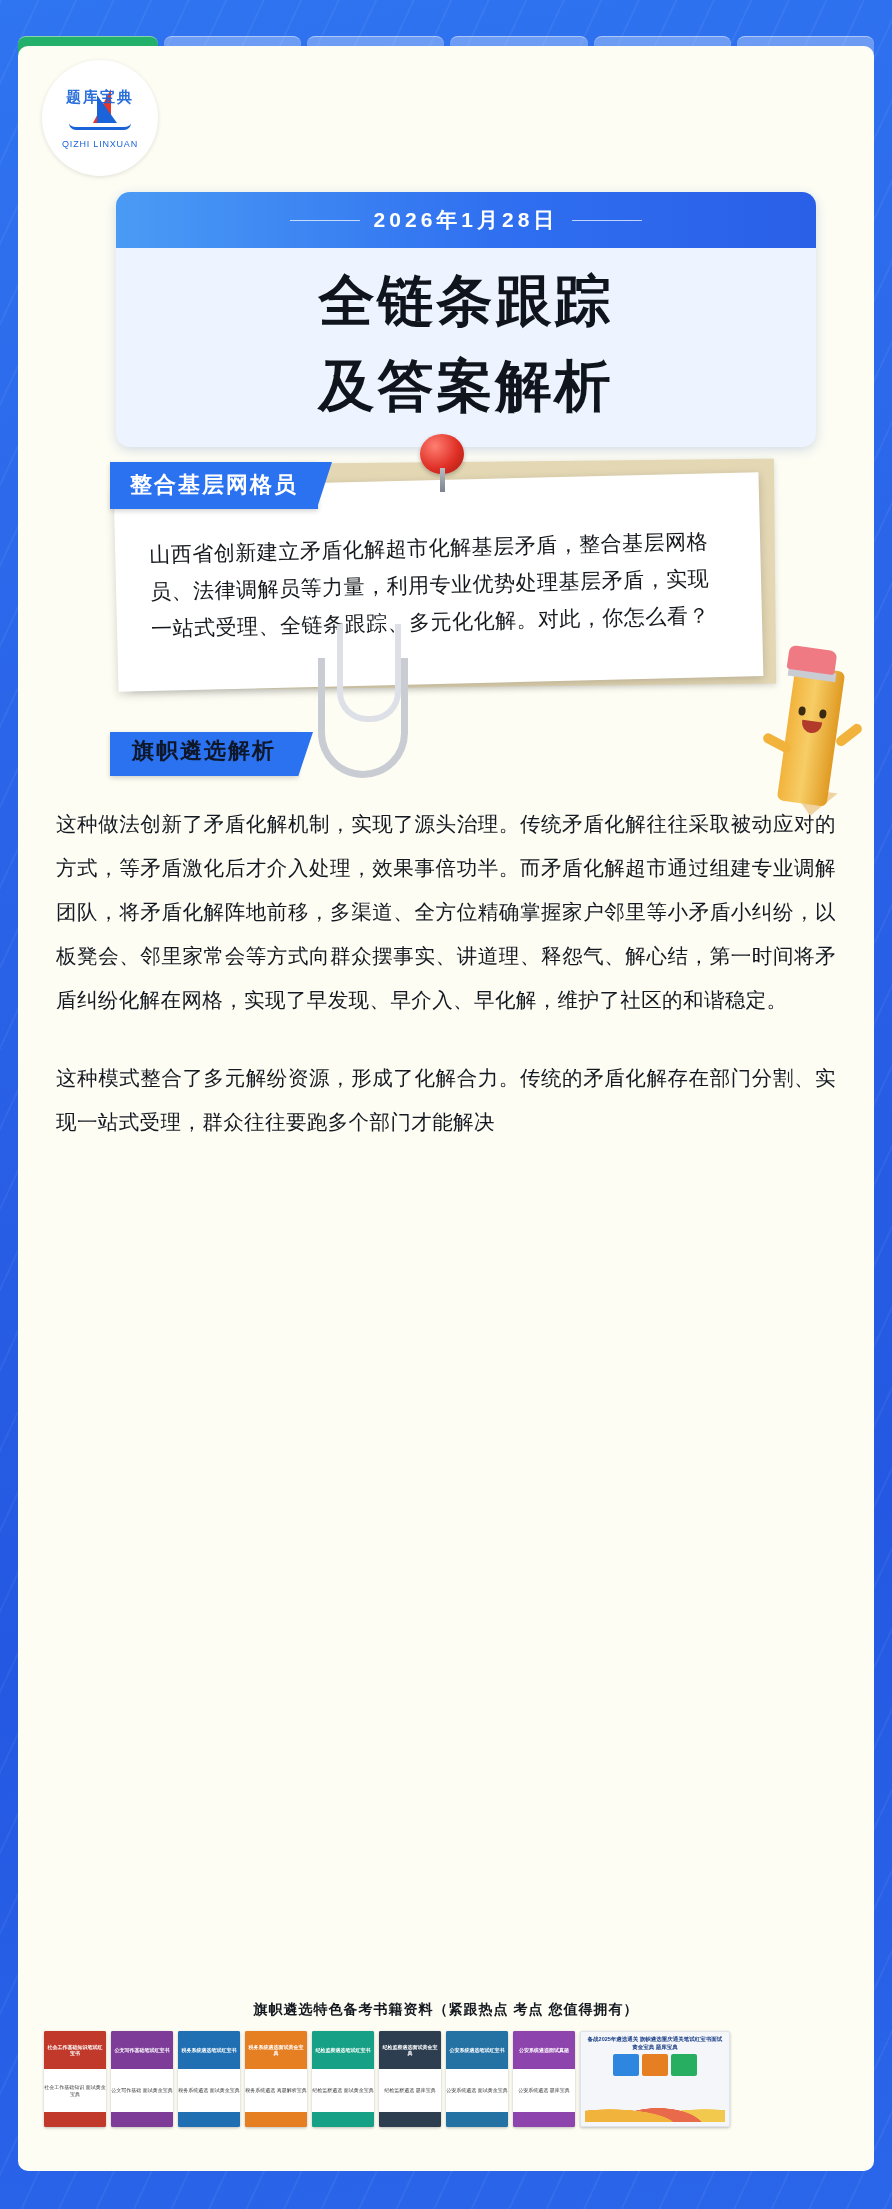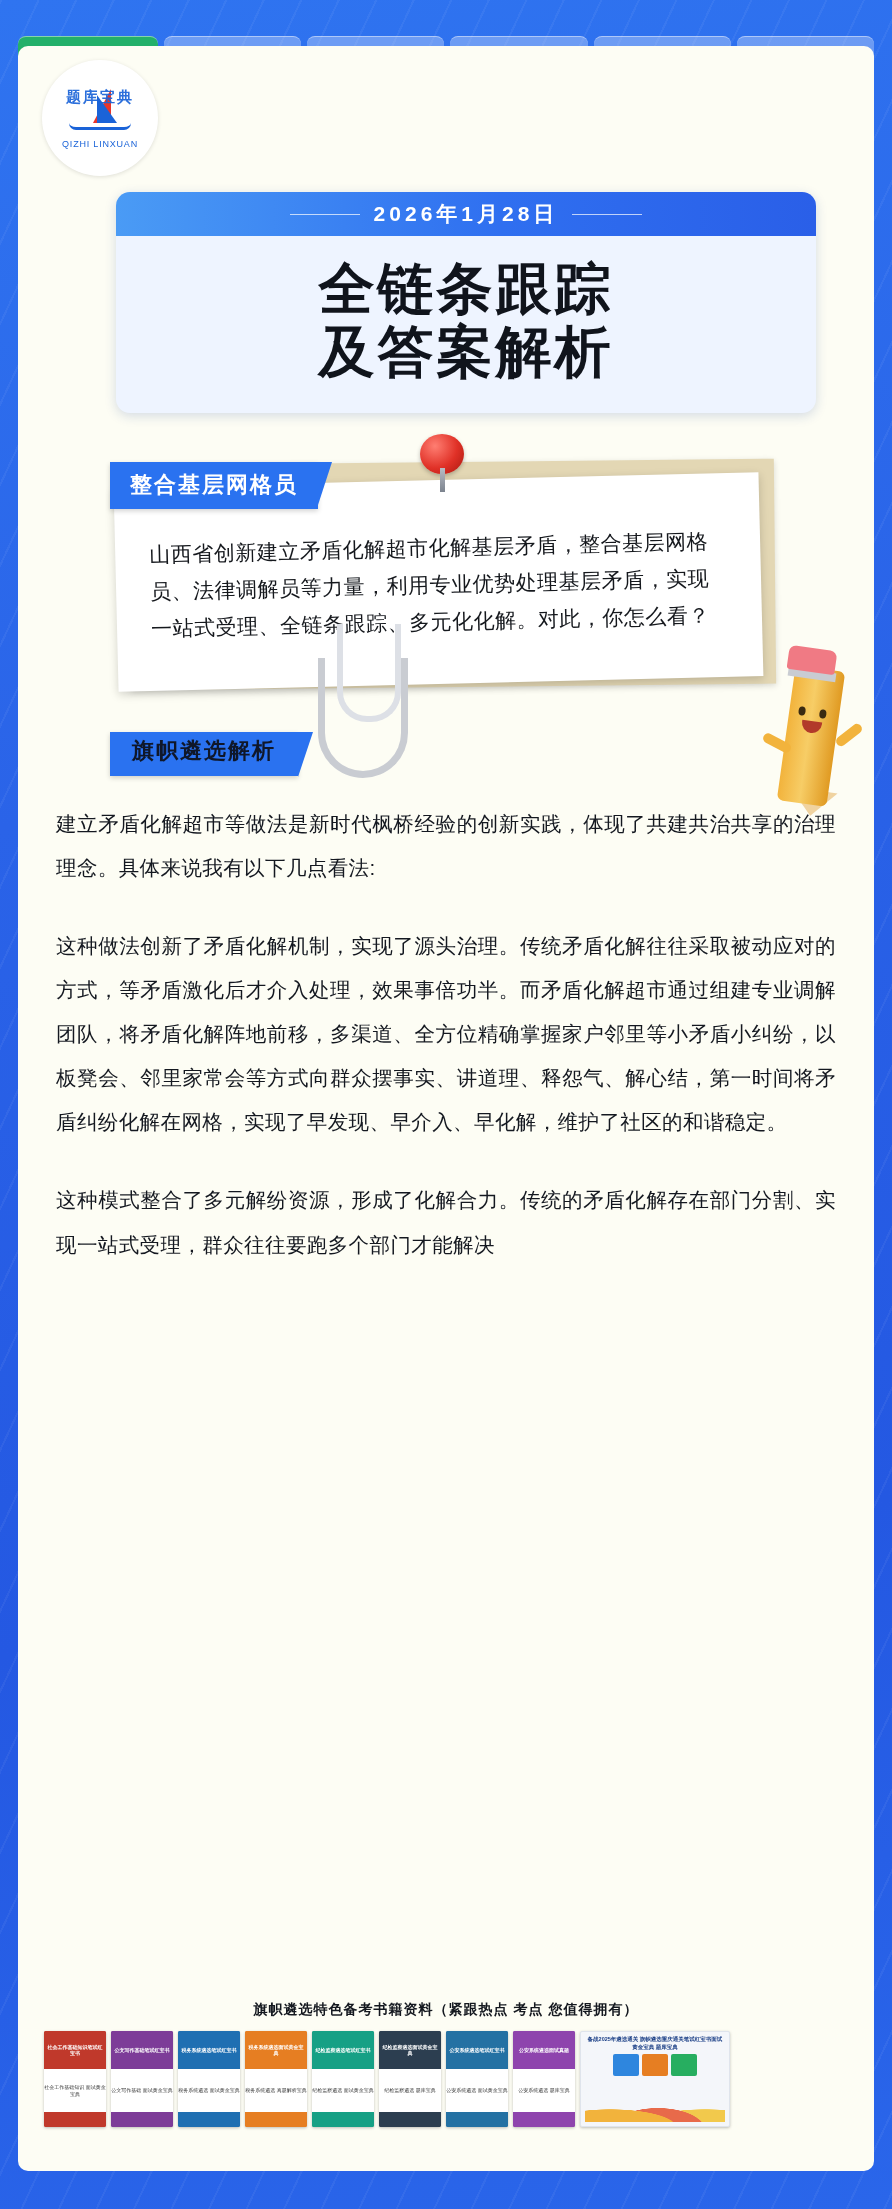--- a/index.html
+++ b/index.html
@@ -126,21 +126,21 @@
     position: absolute;
     left: 98px;
     top: 146px;
     width: 700px;
     border-radius: 14px;
     background: #eef4ff;
     box-shadow: 0 3px 12px rgba(20,60,150,0.18);
     overflow: hidden;
   }
   .title-card .date-bar {
-    height: 44px;
+    height: 56px;
     background: linear-gradient(90deg, #4a9bf5 0%, #2f6ff0 55%, #2a5fe8 100%);
     display: flex;
     align-items: center;
     justify-content: center;
     gap: 14px;
   }
   .date-bar .rule {
     width: 70px; height: 1px;
     background: rgba(255,255,255,0.7);
   }
@@ -153,21 +153,21 @@
   .title-card .headline {
     padding: 22px 0 30px;
     text-align: center;
     color: #10141c;
     font-weight: bold;
     font-size: 56px;
     line-height: 1.12;
     letter-spacing: 3px;
     font-family: "DejaVu Sans", "Liberation Sans", sans-serif;
   }
-  .title-card .headline .l2 { display:block; }
+  .title-card .headline .l2 { display:block;margin-top:22px; }
 
   
   .note-wrap {
     position: absolute;
     left: 92px;
     top: 398px;
     width: 680px;
     height: 260px;
   }
   .note-back {
@@ -525,21 +525,20 @@
       <span class="eye r"></span>
       <span class="mouth"></span>
     </div>
   </div>
 
   <div class="answer-ribbon-wrap">
     <div class="answer-ribbon">旗帜遴选解析</div>
   </div>
 
   <div class="answer-body">
-    <p>建立矛盾化解超市等做法是新时代枫桥经验的创新实践，体现了共建共治共享的治理理念。具体来说我有以下几点看法:</p>
     <p>这种做法创新了矛盾化解机制，实现了源头治理。传统矛盾化解往往采取被动应对的方式，等矛盾激化后才介入处理，效果事倍功半。而矛盾化解超市通过组建专业调解团队，将矛盾化解阵地前移，多渠道、全方位精确掌握家户邻里等小矛盾小纠纷，以板凳会、邻里家常会等方式向群众摆事实、讲道理、释怨气、解心结，第一时间将矛盾纠纷化解在网格，实现了早发现、早介入、早化解，维护了社区的和谐稳定。</p>
     <p>这种模式整合了多元解纷资源，形成了化解合力。传统的矛盾化解存在部门分割、实现一站式受理，群众往往要跑多个部门才能解决</p>
   </div>
 
   <div class="books-section">
     <div class="books-title">旗帜遴选特色备考书籍资料（紧跟热点 考点 您值得拥有）</div>
     <div class="books-row">
 
       <div class="book" style="background:#c0392b">
         <div class="bk-top" style="background:#c0392b">

